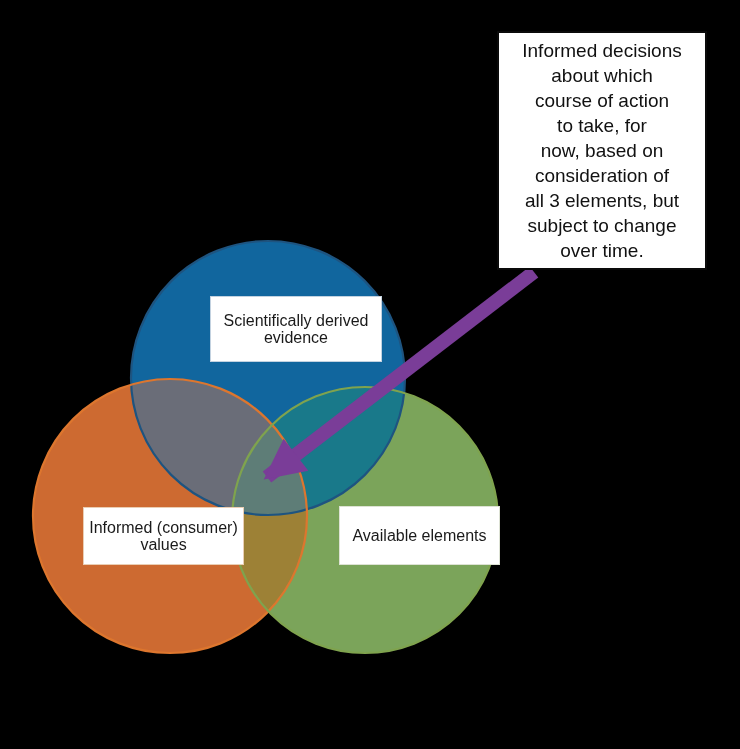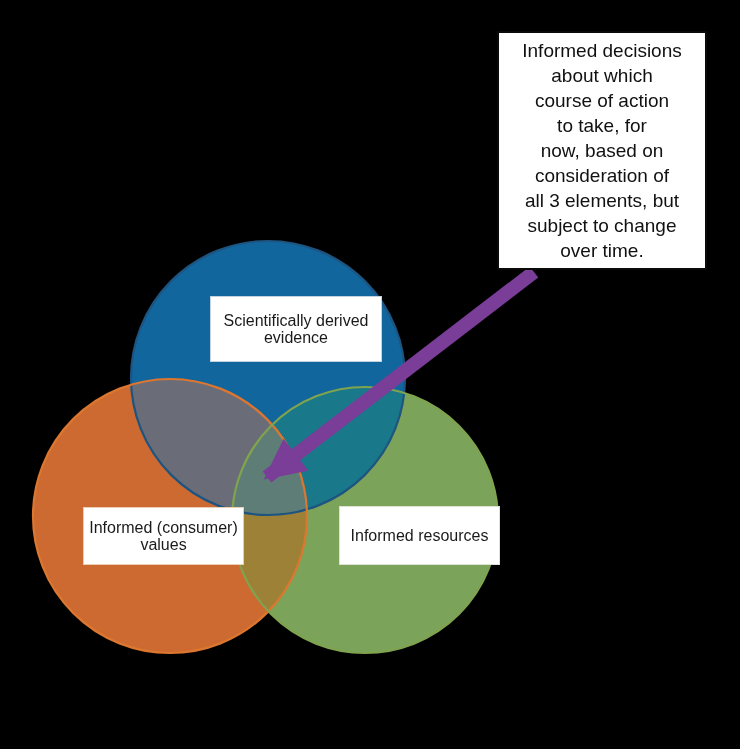--- a/index.html
+++ b/index.html
@@ -116,21 +116,21 @@
     <span>Scientifically derived
 evidence</span>
   </div>
 
   <div class="circle-label" id="values-label">
     <span>Informed (consumer)
 values</span>
   </div>
 
   <div class="circle-label" id="resources-label">
-    <span>Informed resources</span>
+    <span>Available elements</span>
   </div>
 
   <div id="callout">
     <span>Informed decisions
 about which
 course of action
 to take, for
 now, based on
 consideration of
 all 3 elements, but

